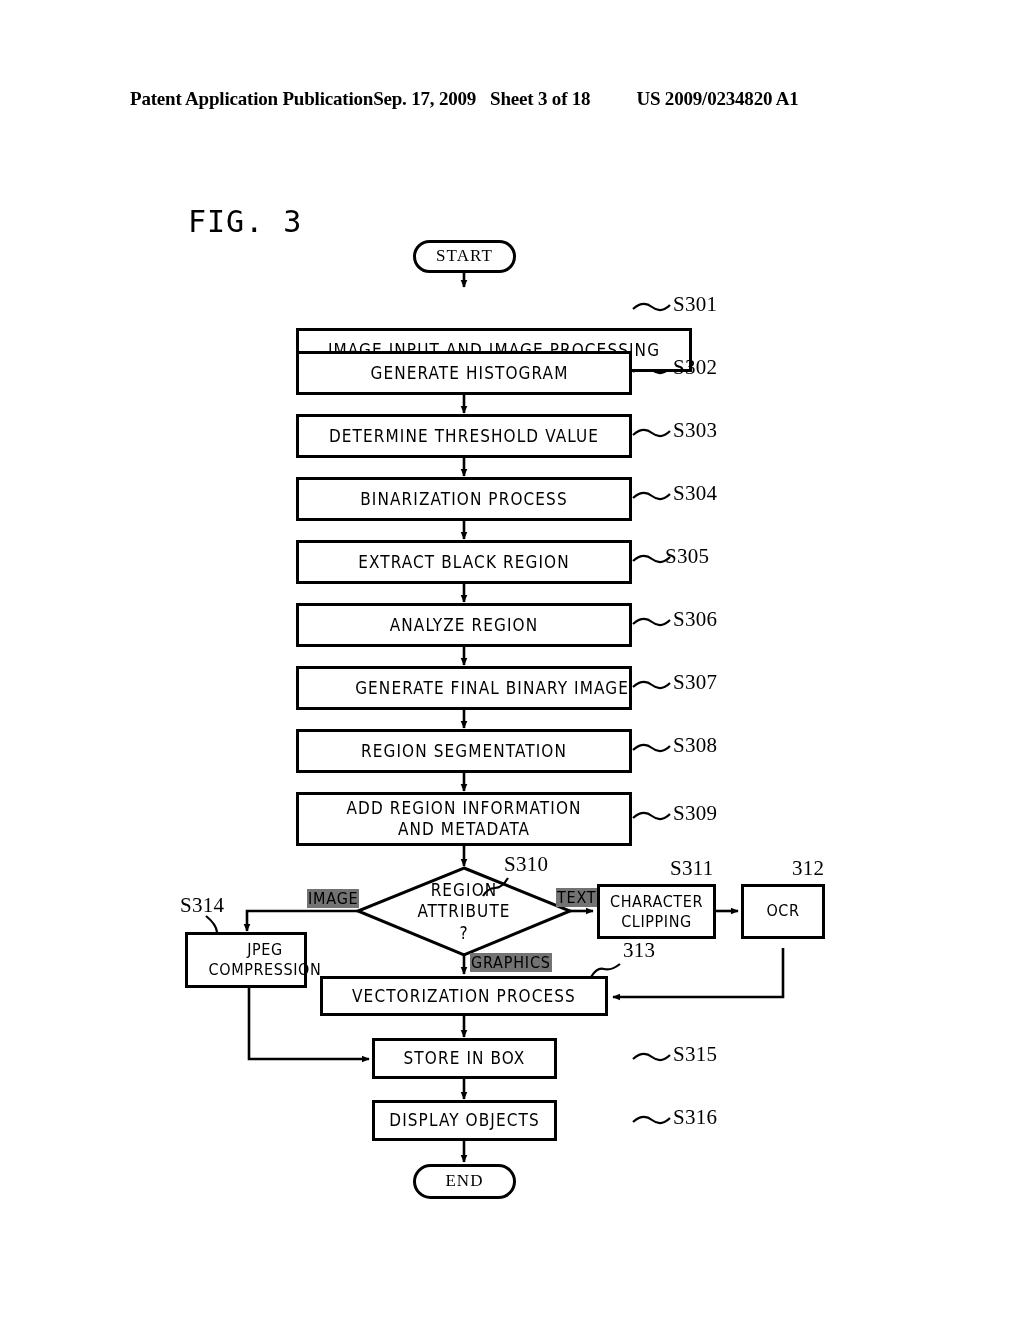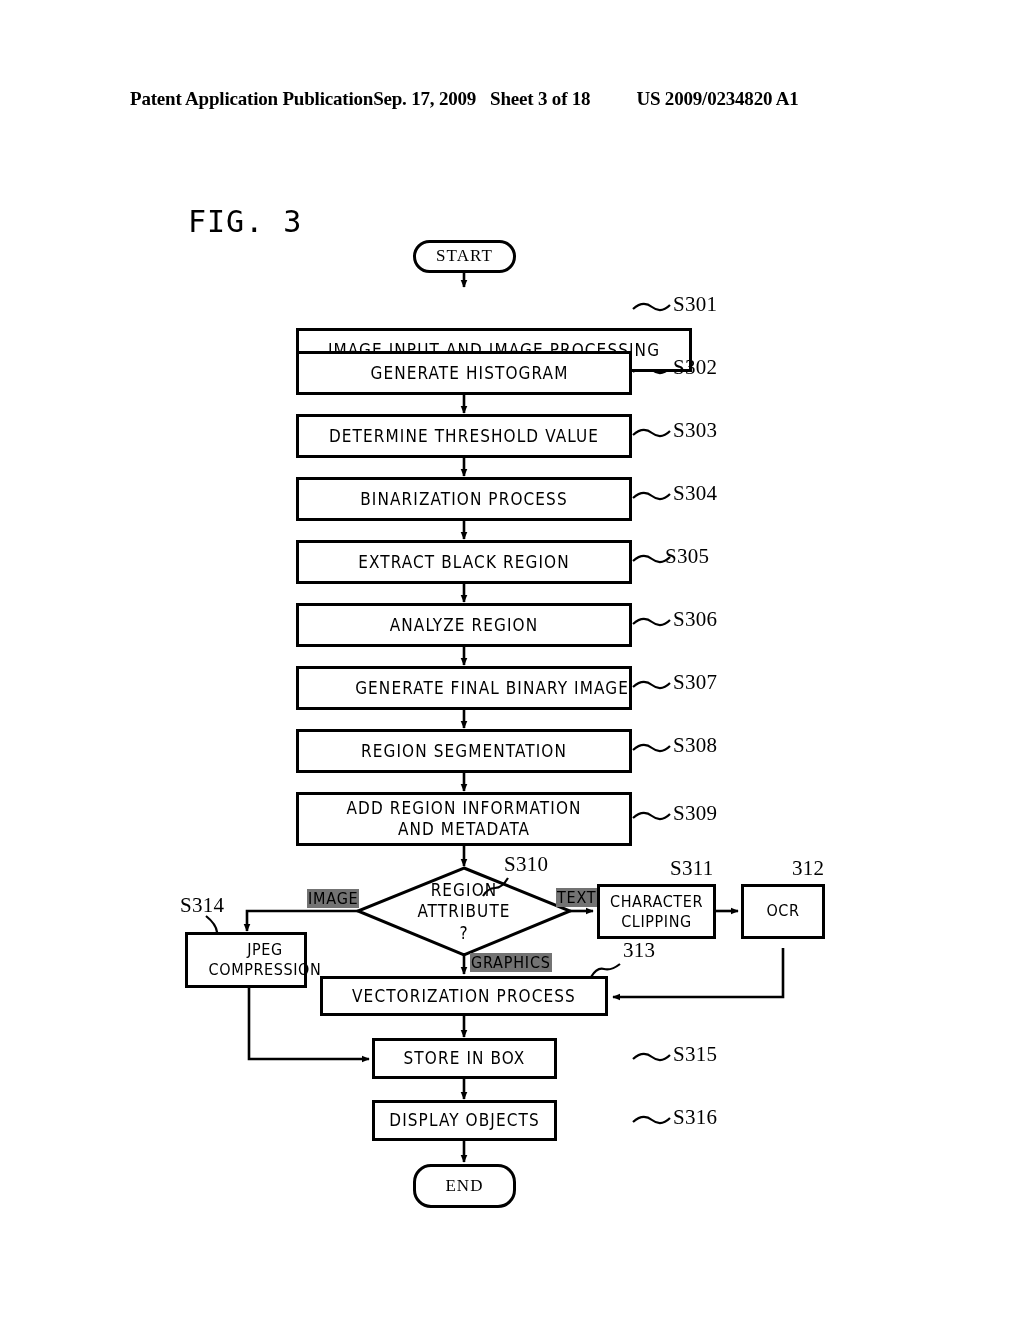--- a/index.html
+++ b/index.html
@@ -291,15 +291,15 @@
 <div class="node proc" style="left:372px; top:1038px; width:185px; height:41px;">
   <span>STORE IN BOX</span>
 </div>
 <div class="step-ref" style="left:673px; top:1042px;">S315</div>
 
 <div class="node proc" style="left:372px; top:1100px; width:185px; height:41px;">
   <span>DISPLAY OBJECTS</span>
 </div>
 <div class="step-ref" style="left:673px; top:1105px;">S316</div>
 
-<div class="node term" style="left:413px; top:1164px; width:103px; height:44px;">
+<div class="node term" style="left:413px; top:1164px; width:103px; height:35px;">
   <span>END</span>
 </div>
 
 </body></html>

